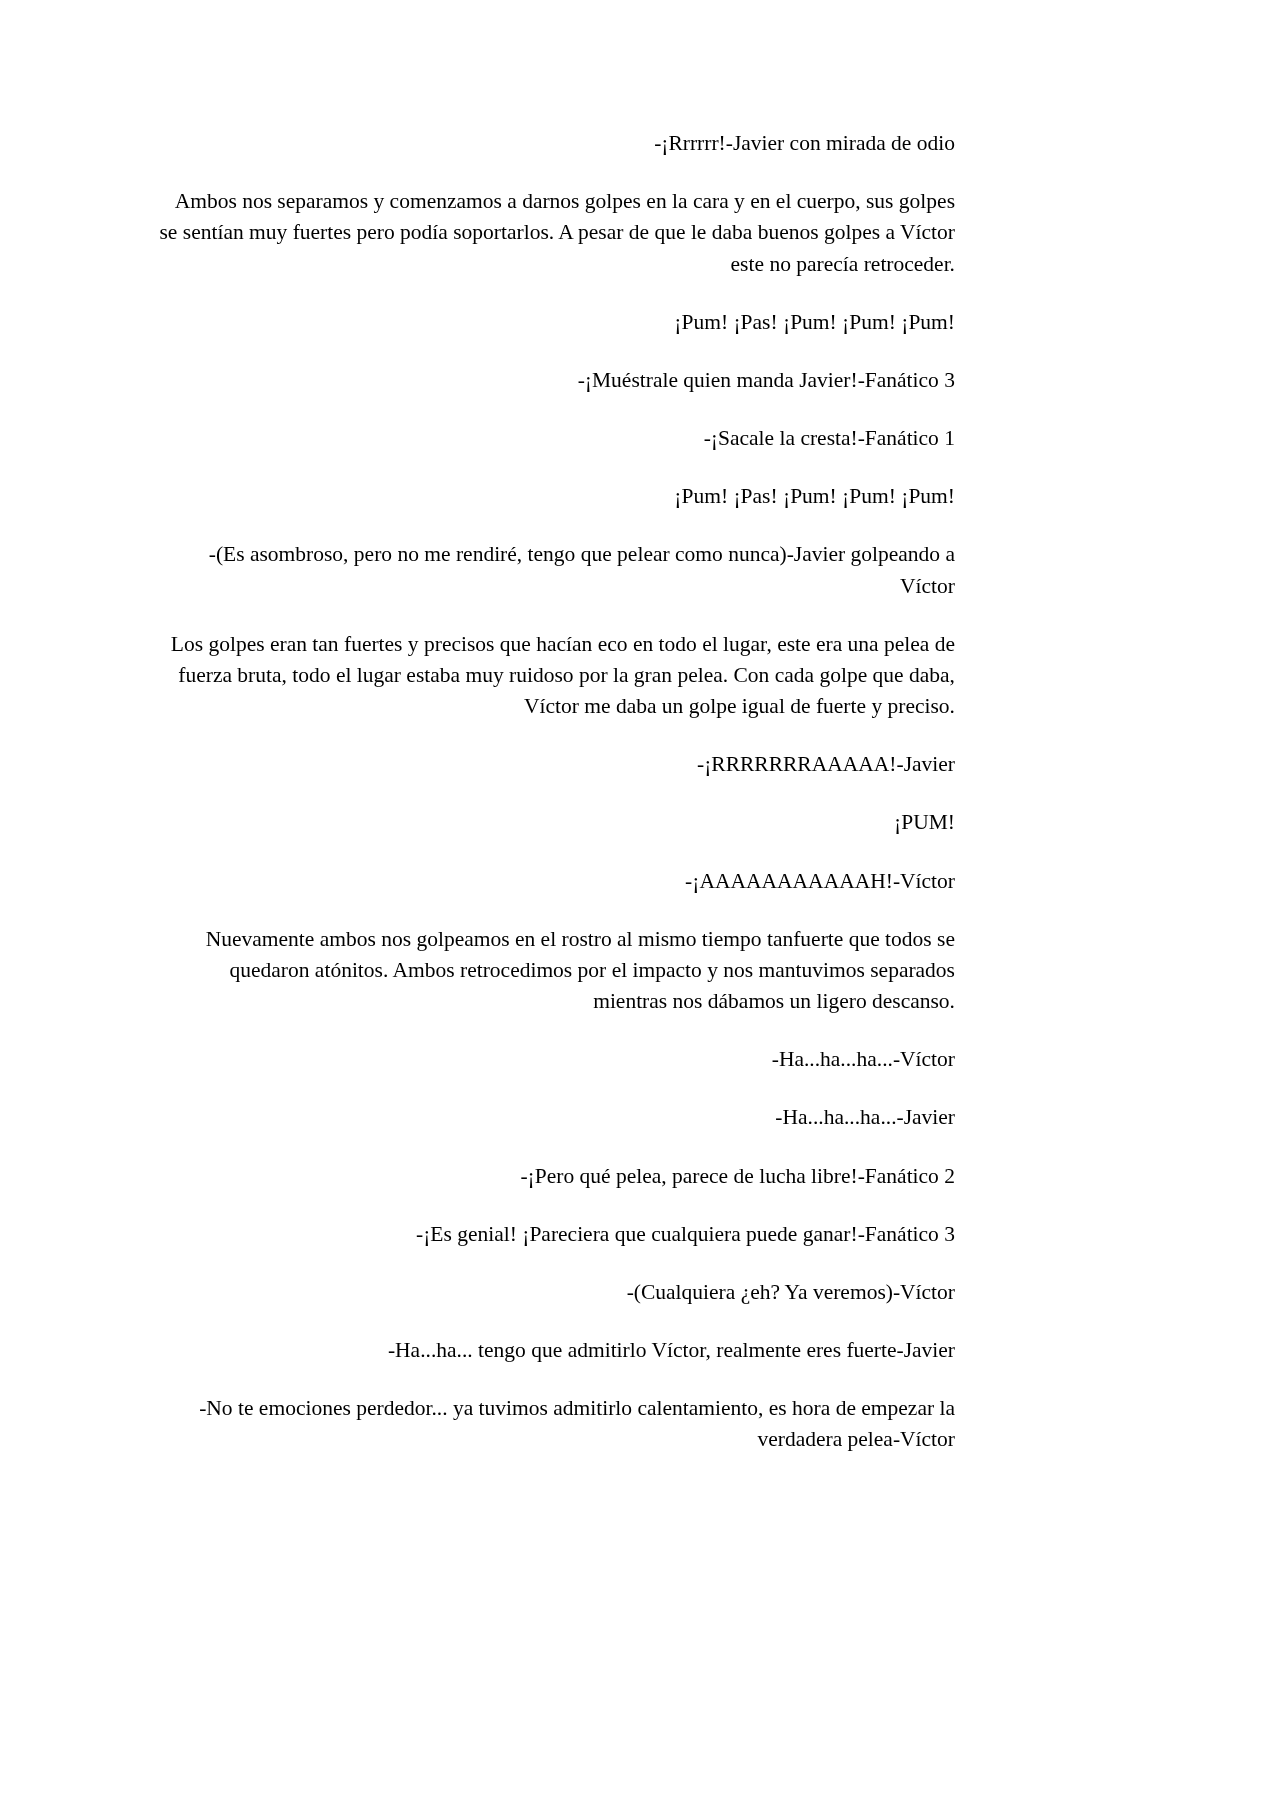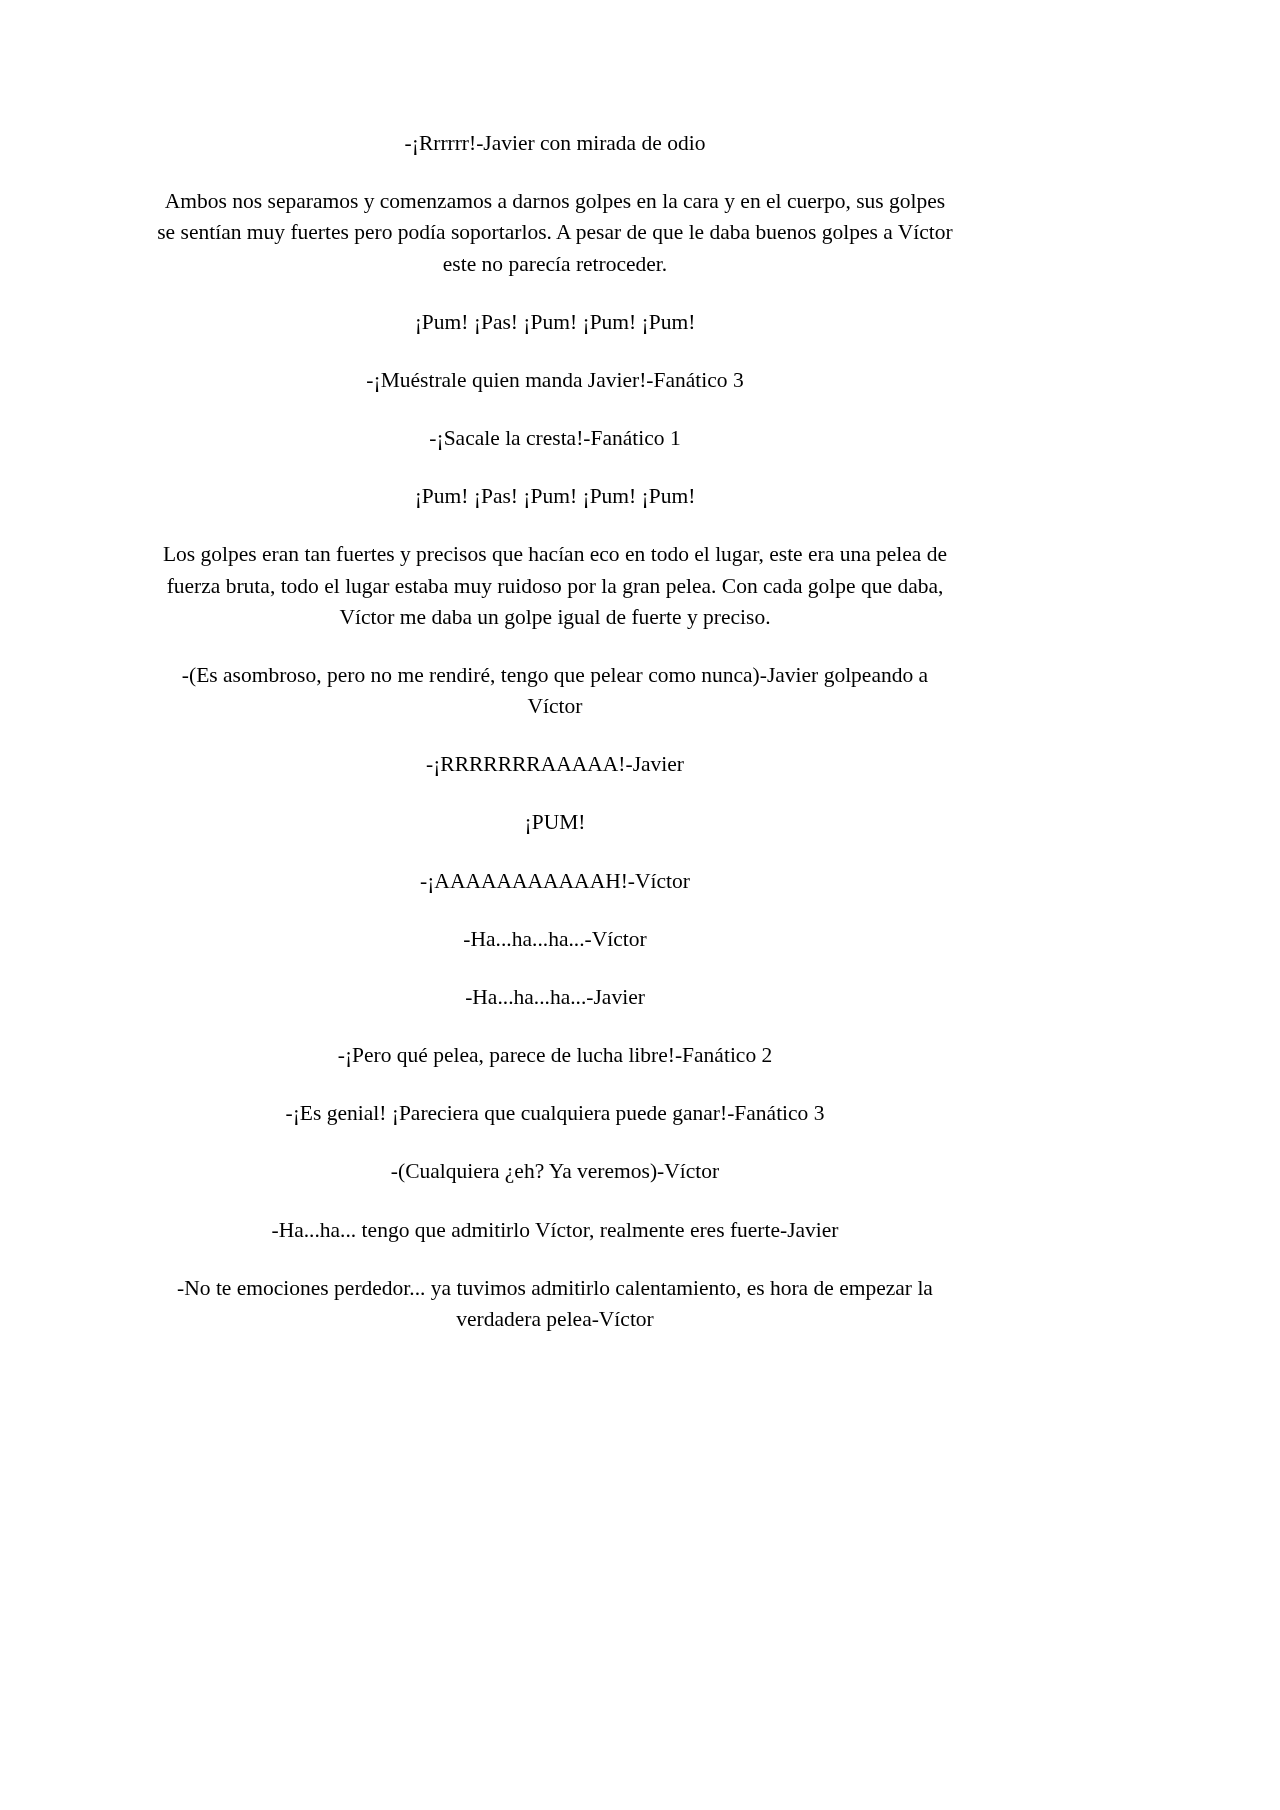--- a/index.html
+++ b/index.html
@@ -20,42 +20,43 @@
     box-sizing: border-box;
     padding: 128px 155px 0 155px;
     background: #ffffff;
   }
   .doc-body {
     width: 800px;
   }
   .para {
     font-size: 21.5px;
     line-height: 1.45;
-    text-align: center;
+    text-align: right;
     margin: 0 0 27px 0;
     white-space: pre-wrap;
     word-wrap: break-word;
   }
 </style>
 </head>
 <body>
 
 <div class="page">
   <div class="doc-body">
     <p class="para">-¡Rrrrrr!-Javier con mirada de odio</p>
     <p class="para">Ambos nos separamos y comenzamos a darnos golpes en la cara y en el cuerpo, sus golpes se sentían muy fuertes pero podía soportarlos. A pesar de que le daba buenos golpes a Víctor este no parecía retroceder.</p>
     <p class="para">¡Pum! ¡Pas! ¡Pum! ¡Pum! ¡Pum!</p>
     <p class="para">-¡Muéstrale quien manda Javier!-Fanático 3</p>
     <p class="para">-¡Sacale la cresta!-Fanático 1</p>
     <p class="para">¡Pum! ¡Pas! ¡Pum! ¡Pum! ¡Pum!</p>
+    <p class="para">-(Es asombroso, pero no me rendiré, tengo que pelear como nunca)-Javier golpeando a Víctor</p>
     <p class="para">Los golpes eran tan fuertes y precisos que hacían eco en todo el lugar, este era una pelea de fuerza bruta, todo el lugar estaba muy ruidoso por la gran pelea. Con cada golpe que daba, Víctor me daba un golpe igual de fuerte y preciso.</p>
-    <p class="para">-(Es asombroso, pero no me rendiré, tengo que pelear como nunca)-Javier golpeando a Víctor</p>
     <p class="para">-¡RRRRRRRAAAAA!-Javier</p>
     <p class="para">¡PUM!</p>
     <p class="para">-¡AAAAAAAAAAAH!-Víctor</p>
+    <p class="para">Nuevamente ambos nos golpeamos en el rostro al mismo tiempo tanfuerte que todos se quedaron atónitos. Ambos retrocedimos por el impacto y nos mantuvimos separados mientras nos dábamos un ligero descanso.</p>
     <p class="para">-Ha...ha...ha...-Víctor</p>
     <p class="para">-Ha...ha...ha...-Javier</p>
     <p class="para">-¡Pero qué pelea, parece de lucha libre!-Fanático 2</p>
     <p class="para">-¡Es genial! ¡Pareciera que cualquiera puede ganar!-Fanático 3</p>
     <p class="para">-(Cualquiera ¿eh? Ya veremos)-Víctor</p>
     <p class="para">-Ha...ha... tengo que admitirlo Víctor, realmente eres fuerte-Javier</p>
     <p class="para">-No te emociones perdedor... ya tuvimos admitirlo calentamiento, es hora de empezar la verdadera pelea-Víctor</p>
   </div>
 </div>
 

